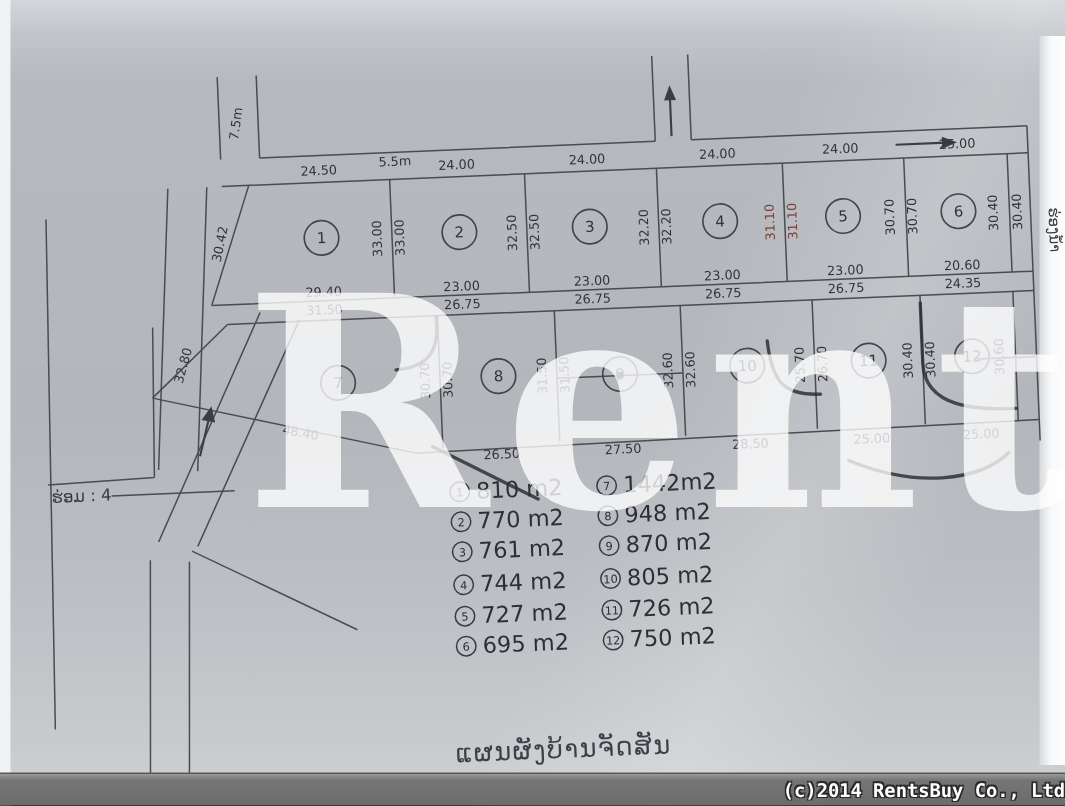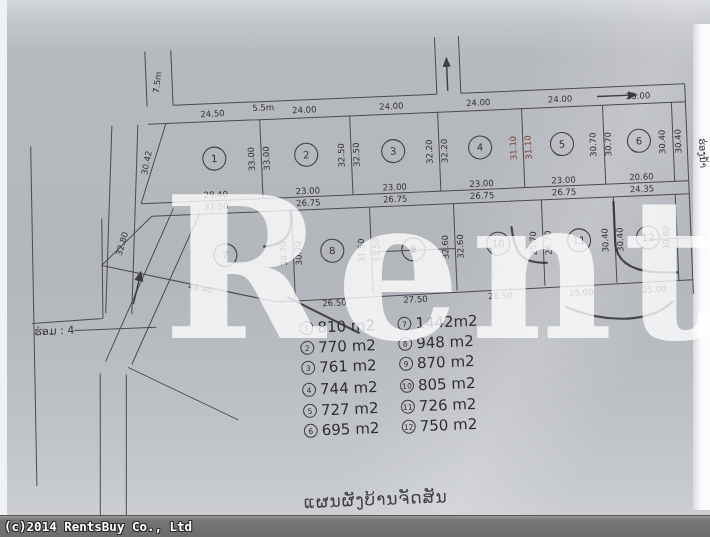--- a/index.html
+++ b/index.html
@@ -23,21 +23,21 @@
   .plot-num{font-family:"DejaVu Sans",sans-serif;font-size:10px;fill:#33333b;text-anchor:middle;}
   .legend-circle{stroke:#3a3a42;stroke-width:1;fill:none;}
   .legend-num{font-family:"DejaVu Sans",sans-serif;font-size:7.5px;fill:#2e2e36;text-anchor:middle;}
   .legend-area{font-family:"DejaVu Sans",sans-serif;font-size:15px;fill:#2e2e36;}
   .lao{font-family:"DejaVu Sans",sans-serif;fill:#3a3a42;}
   .caption{font-size:17px;letter-spacing:1px;text-anchor:middle;fill:#3f3f47;}
   .watermark{font-family:"DejaVu Serif",serif;font-weight:bold;font-size:196px;fill:rgba(255,255,255,0.78);letter-spacing:10px;}
   .copyright-bar{
     position:absolute;left:0;bottom:0;width:710px;height:22px;z-index:4;
     background:linear-gradient(180deg,#9a9a9a 0%,#757575 20%,#6c6c6c 100%);
-    border-top:1px solid #585858;box-sizing:border-box;
+    border-top:1px solid #585858;box-sizing:border-box;text-align:right;
   }
   .copyright-text{
     display:inline-block;padding:3px 0 0 4px;
     font-family:"DejaVu Sans Mono",monospace;font-weight:bold;font-size:12.5px;color:#ffffff;
     text-shadow:1px 1px 0 #2a2a2a,-1px 1px 0 #2a2a2a,1px -1px 0 #2a2a2a,-1px -1px 0 #2a2a2a;
   }
 </style>
 </head>
 <body>
 

